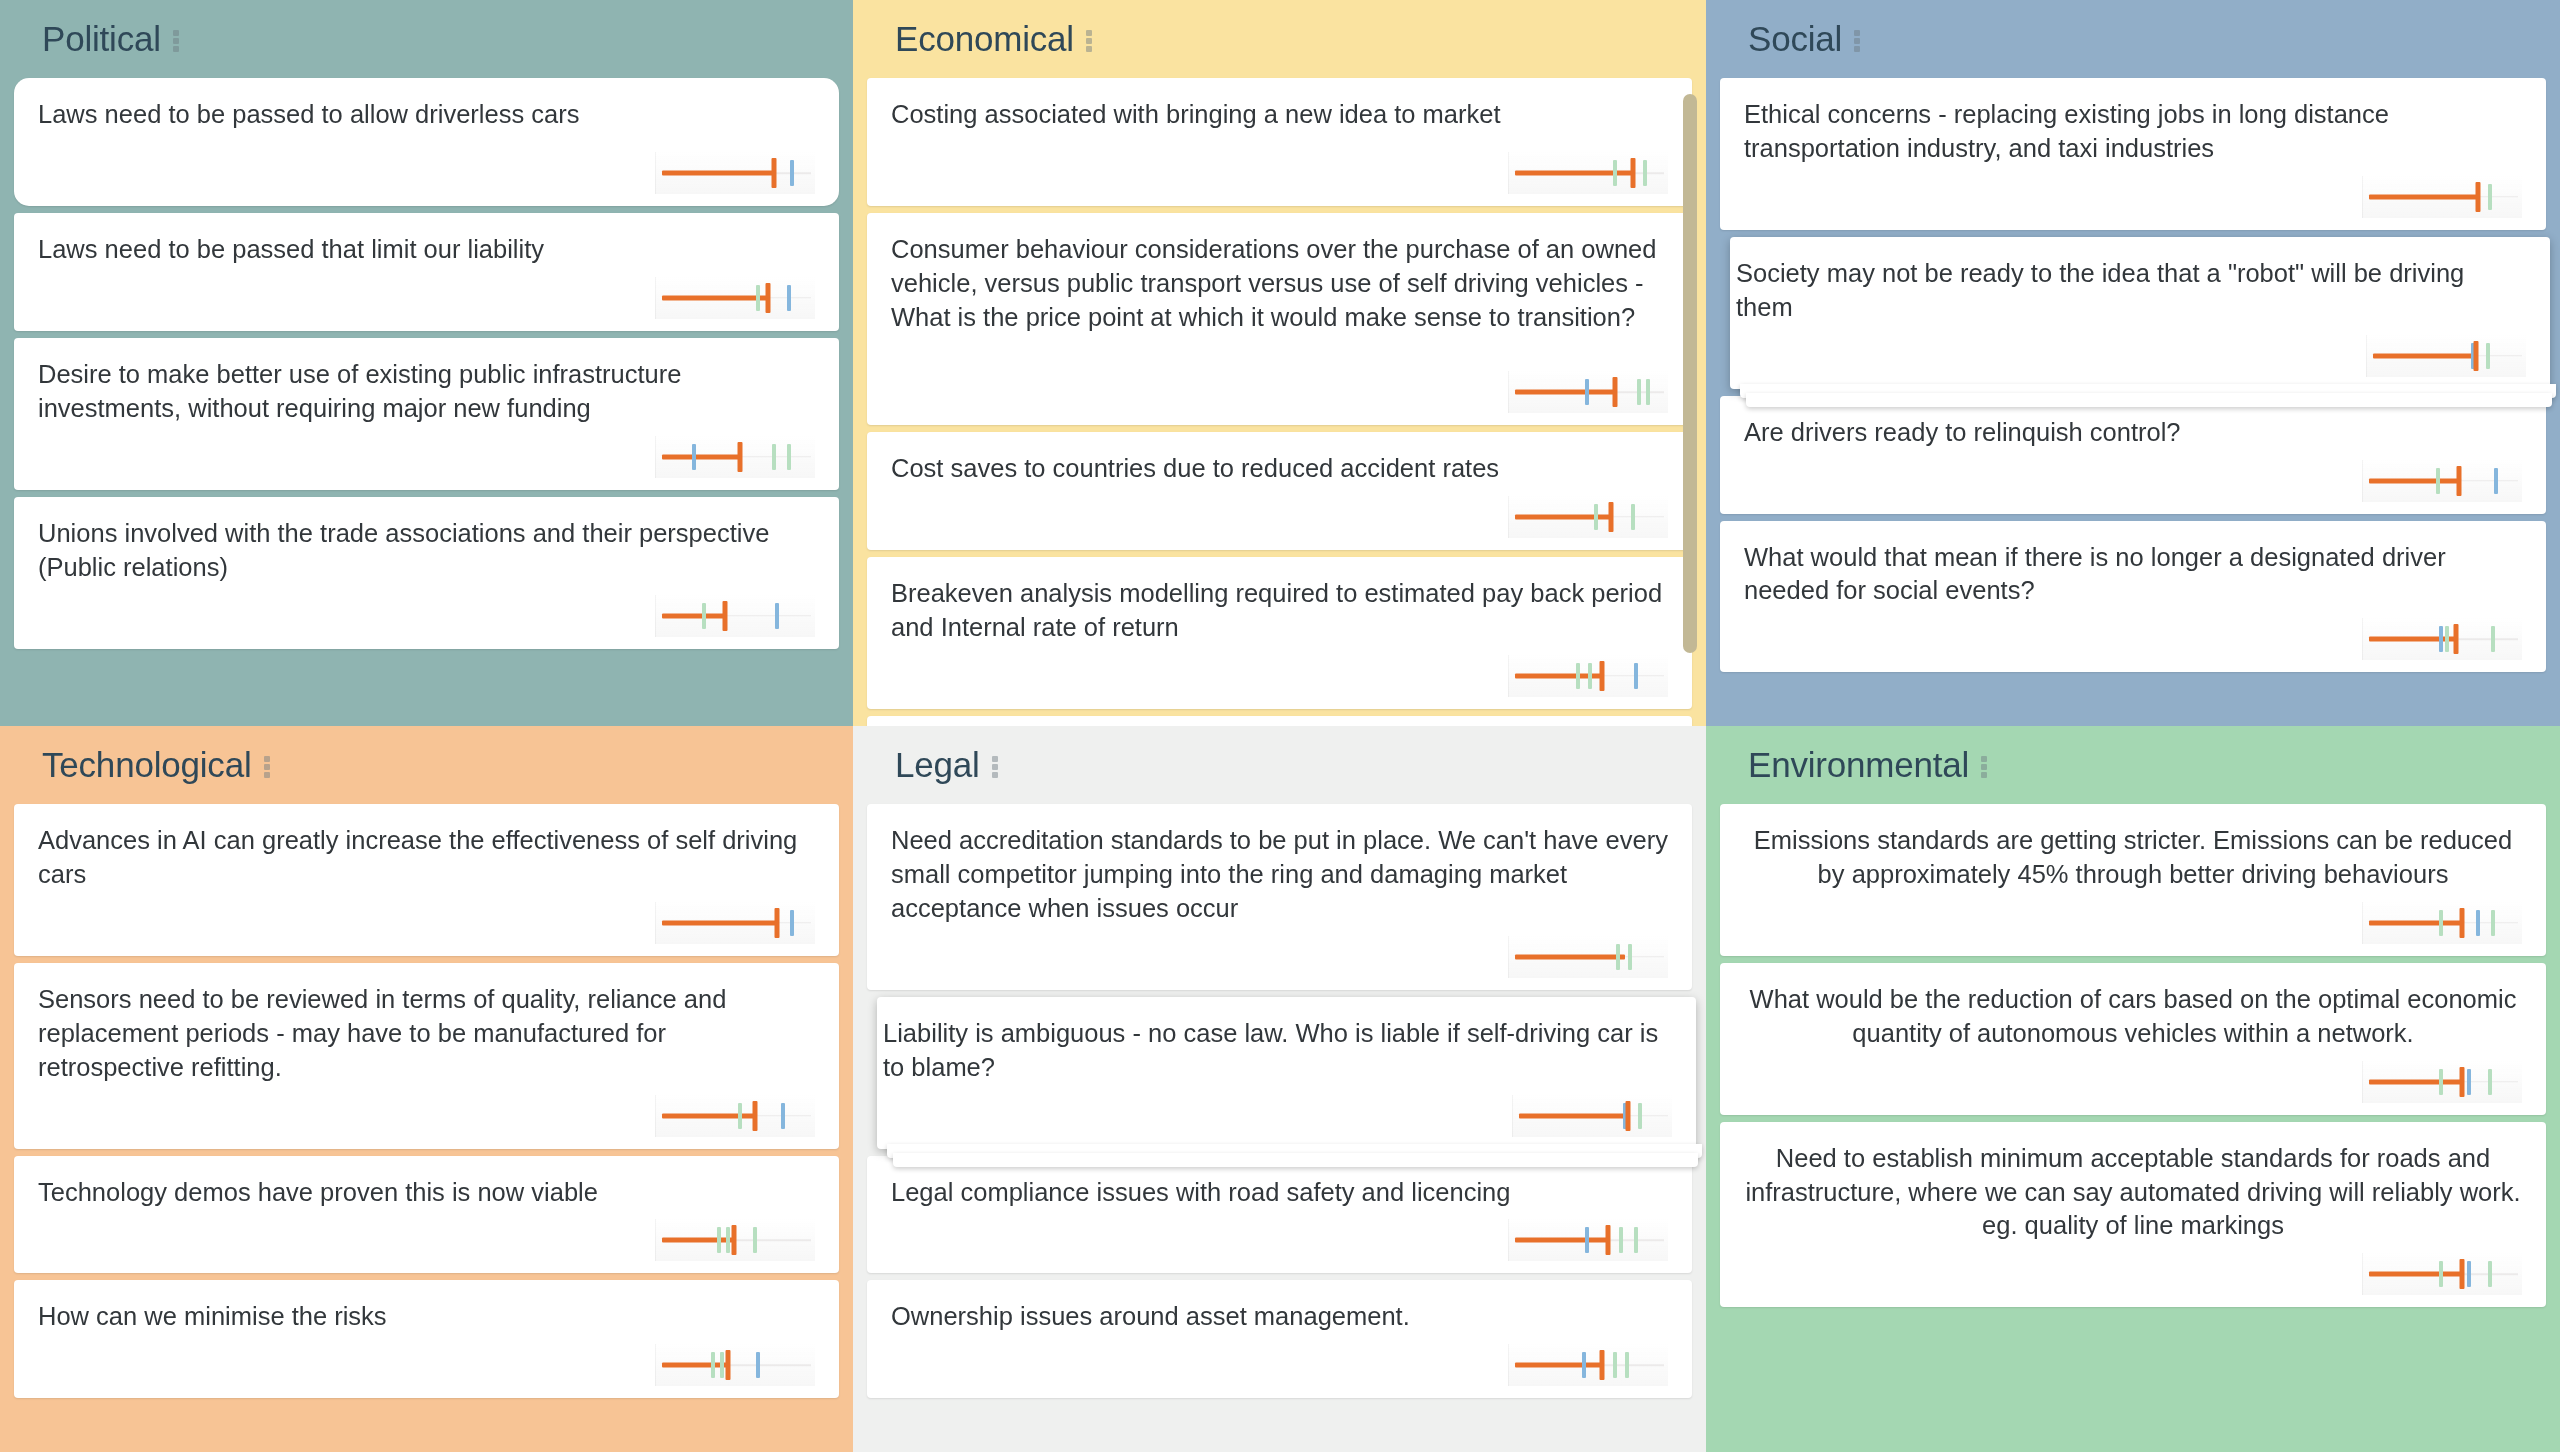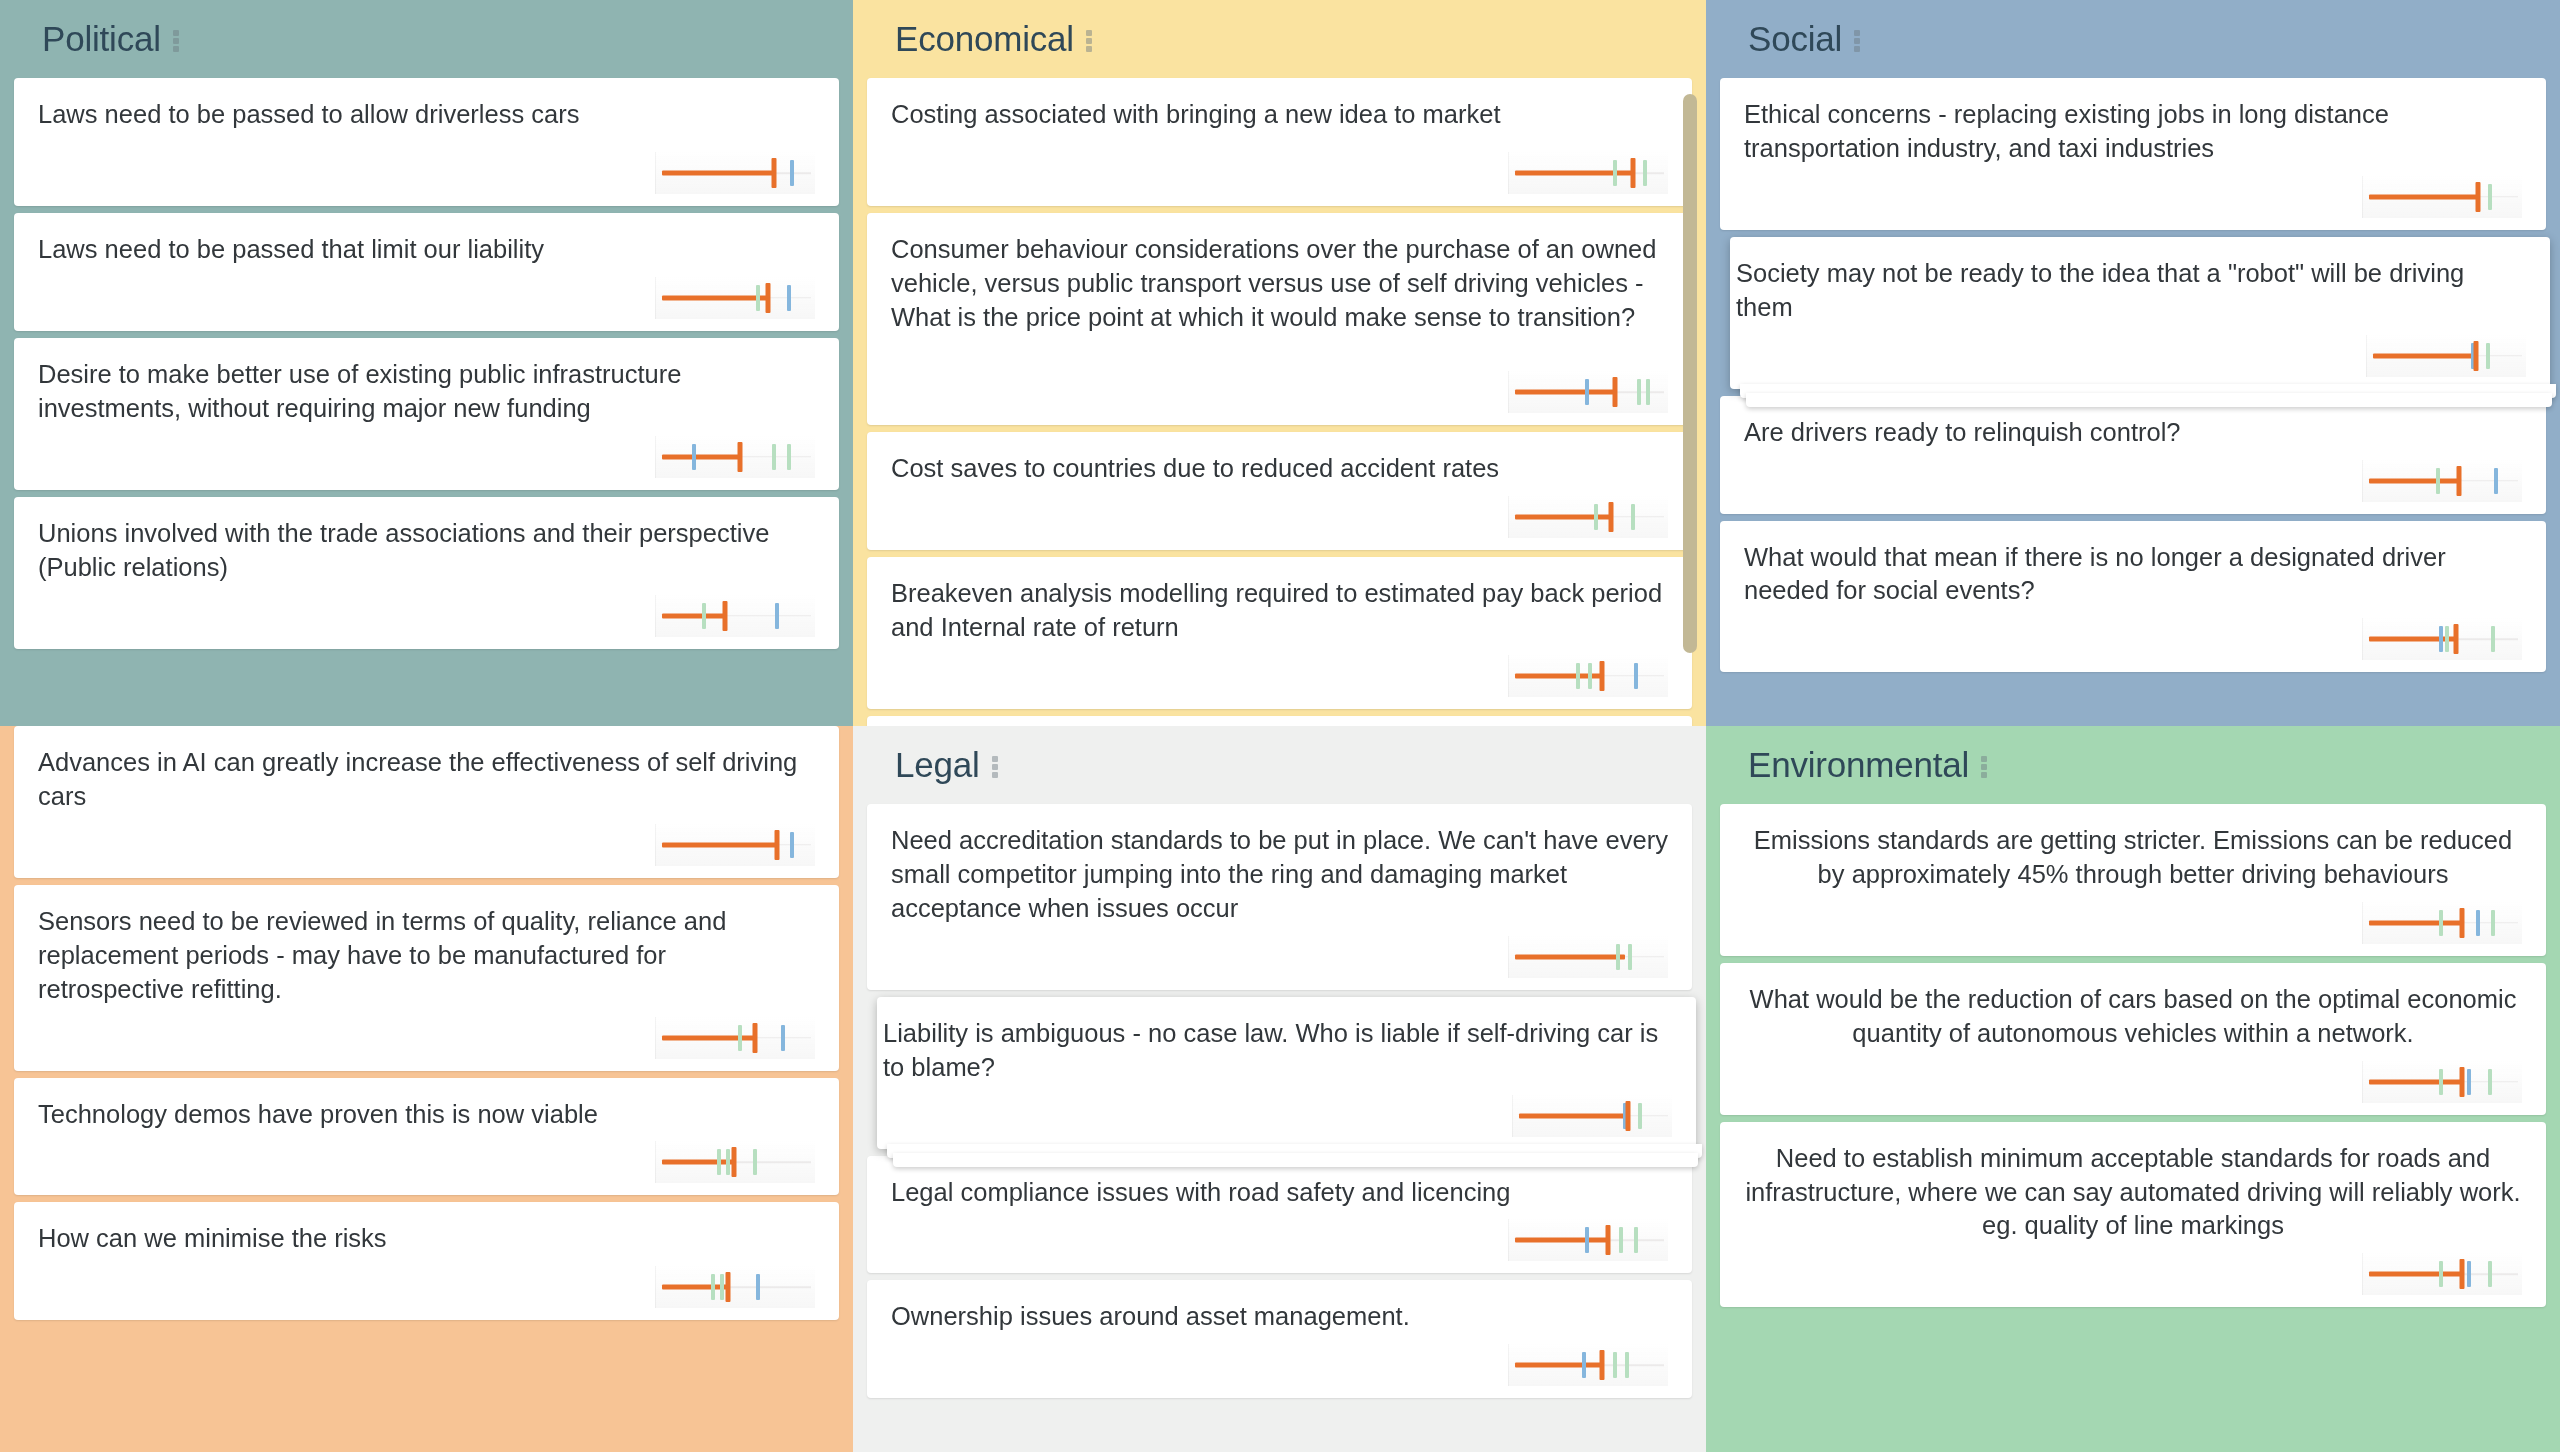--- a/index.html
+++ b/index.html
@@ -155,21 +155,21 @@
     <div class="panel" style="background: rgb(143, 180, 177);">
       <div class="panel-header">
         <div class="panel-title">Political</div>
         <div class="kebab">
           <span></span>
           <span></span>
           <span></span>
         </div>
       </div>
       <div class="cards">
-        <div class="card" style="min-height: 128px;">
+        <div class="card" style="min-height: 128px; border-radius: 15px;">
           <div class="card-text">Laws need to be passed to allow driverless cars</div>
           <div class="slider">
             <div class="track"></div>
             <div class="fill" style="width: 71.04%;"></div>
             <div class="tick orange" style="left: 74.04%;"></div>
             <div class="tick blue" style="left: 85.56%;"></div>
           </div>
         </div>
         <div class="card" style="min-height: 68px;">
           <div class="card-text">Laws need to be passed that limit our liability</div>
@@ -306,20 +306,28 @@
             <div class="fill" style="width: 55.68%;"></div>
             <div class="tick blue" style="left: 49.08%;"></div>
             <div class="tick green" style="left: 52.92%;"></div>
             <div class="tick orange" style="left: 58.68%;"></div>
             <div class="tick green" style="left: 81.72%;"></div>
           </div>
         </div>
       </div>
     </div>
     <div class="panel" style="background: rgb(247, 196, 149);">
+      <div class="panel-header">
+        <div class="panel-title">Technological</div>
+        <div class="kebab">
+          <span></span>
+          <span></span>
+          <span></span>
+        </div>
+      </div>
       <div class="cards">
         <div class="card" style="min-height: 128px;">
           <div class="card-text">Advances in AI can greatly increase the effectiveness of self driving cars</div>
           <div class="slider">
             <div class="track"></div>
             <div class="fill" style="width: 72.96%;"></div>
             <div class="tick orange" style="left: 75.96%;"></div>
             <div class="tick blue" style="left: 85.56%;"></div>
           </div>
         </div>

